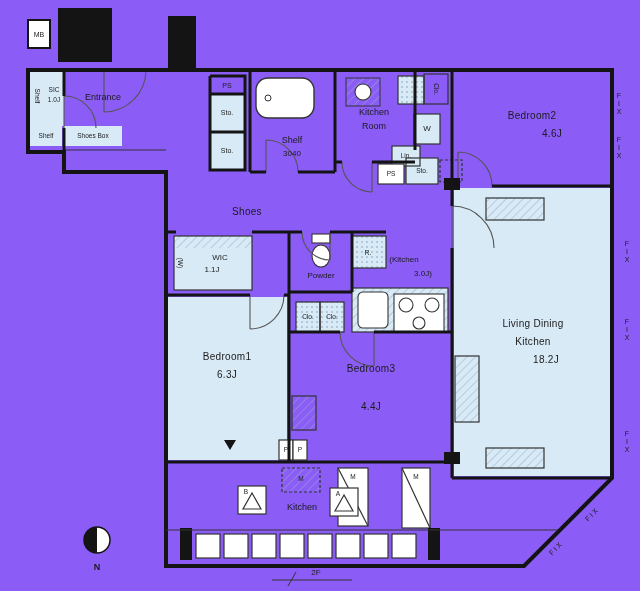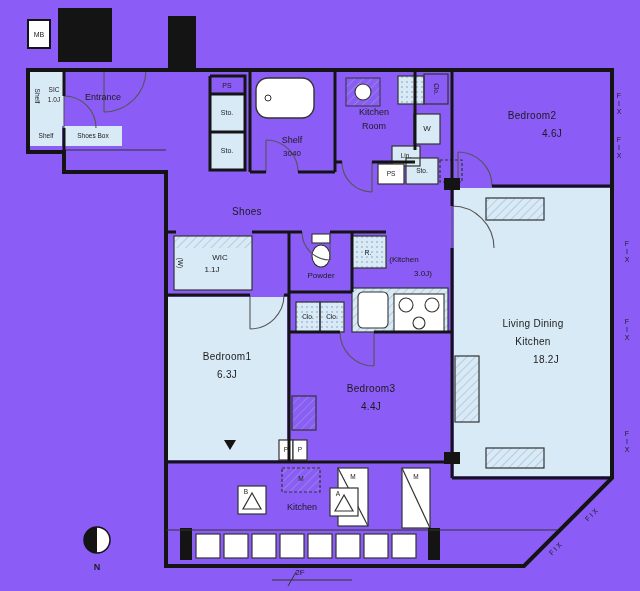--- a/index.html
+++ b/index.html
@@ -206,38 +206,38 @@
   <div class="lbl s8" style="left:423px;top:274px">3.0J)</div>
 
   <div class="lbl s8" style="left:220px;top:258px">WIC</div>
   <div class="lbl s8" style="left:212px;top:270px">1.1J</div>
   <div class="lbl s65 vr" style="left:180px;top:263px">(W)</div>
 
   <div class="lbl s10" style="left:227px;top:357px">Bedroom1</div>
   <div class="lbl s10" style="left:227px;top:375px">6.3J</div>
   <div class="lbl s65" style="left:308px;top:317px">Clo.</div>
   <div class="lbl s65" style="left:332px;top:317px">Clo.</div>
-  <div class="lbl s10" style="left:371px;top:389px">Bedroom3</div>
+  <div class="lbl s10" style="left:371px;top:369px">Bedroom3</div>
   <div class="lbl s10" style="left:371px;top:407px">4.4J</div>
 
   <div class="lbl s10" style="left:533px;top:324px">Living Dining</div>
   <div class="lbl s10" style="left:533px;top:342px">Kitchen</div>
   <div class="lbl s10" style="left:546px;top:360px">18.2J</div>
 
   <div class="lbl s65" style="left:286px;top:450px">P</div>
   <div class="lbl s65" style="left:300px;top:450px">P</div>
 
   <div class="lbl s9" style="left:302px;top:507px">Kitchen</div>
   <div class="lbl s65" style="left:301px;top:479px">M</div>
   <div class="lbl s65" style="left:353px;top:477px">M</div>
   <div class="lbl s65" style="left:416px;top:477px">M</div>
   <div class="lbl s65" style="left:246px;top:492px">B</div>
   <div class="lbl s65" style="left:338px;top:494px">A</div>
 
-  <div class="lbl s8" style="left:300px;top:573px">2F</div>
+  <div class="lbl s8" style="left:316px;top:573px">2F</div>
   <div class="lbl s9 b" style="left:97px;top:567px">N</div>
 
   <div class="lbl s7 vu" style="left:619px;top:104px">FIX</div>
   <div class="lbl s7 vu" style="left:619px;top:148px">FIX</div>
   <div class="lbl s7 vu" style="left:627px;top:252px">FIX</div>
   <div class="lbl s7 vu" style="left:627px;top:330px">FIX</div>
   <div class="lbl s7 vu" style="left:627px;top:442px">FIX</div>
   <div class="lbl s7 rfix" style="left:592px;top:514px">FIX</div>
   <div class="lbl s7 rfix" style="left:556px;top:548px">FIX</div>
 

